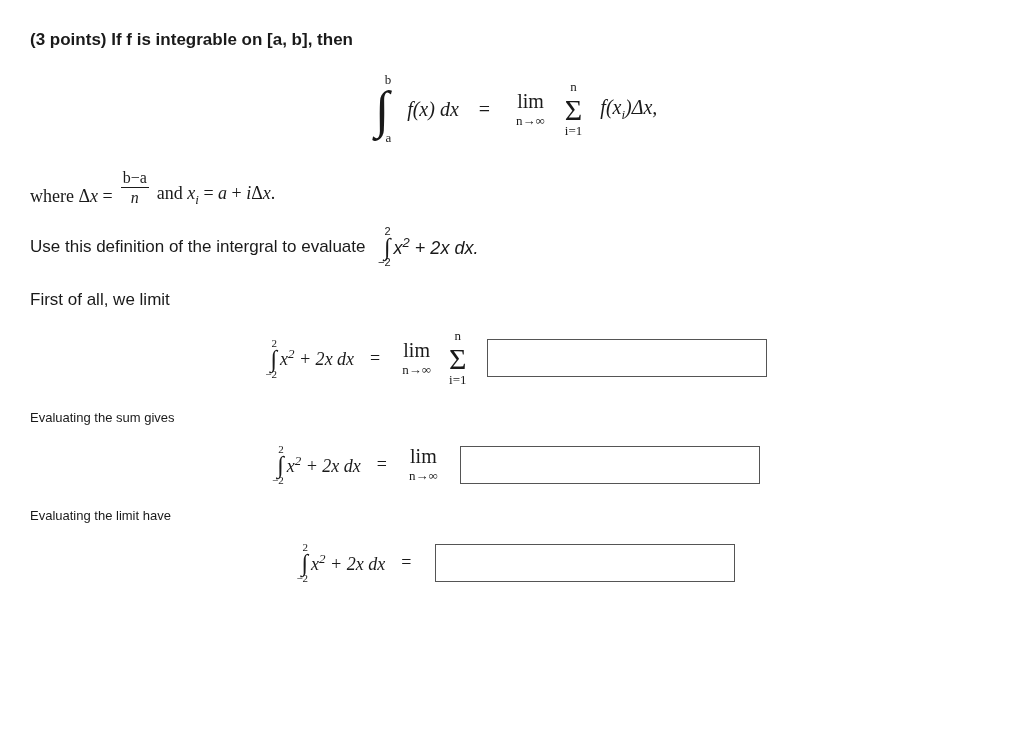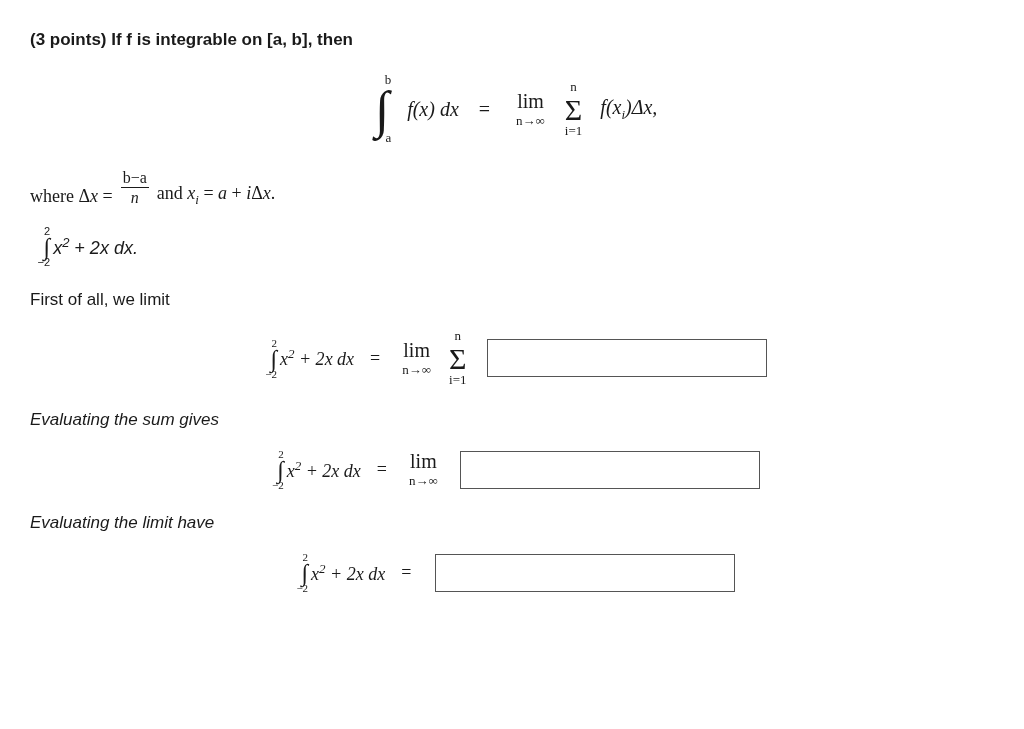--- a/index.html
+++ b/index.html
@@ -139,23 +139,22 @@
       font-size: 17px;
       margin-bottom: 22px;
       display: flex;
       align-items: center;
       gap: 5px;
       flex-wrap: wrap;
     }
 
     .evaluating-line {
       font-family: Arial, sans-serif;
-      font-size: 17px;
+      font-size: 13px;
       margin-bottom: 16px;
-      font-style: italic;
     }
 
     
     .int-inline {
       display: inline-flex;
       align-items: center;
       font-size: 18px;
       vertical-align: middle;
       gap: 1px;
     }
@@ -214,20 +213,21 @@
 <div class="where-line">
   <span>where Δ<span style="font-style:italic;">x</span> =</span>
   <div class="fraction">
     <span class="fraction-num">b−a</span>
     <span class="fraction-den"><span style="font-style:italic;">n</span></span>
   </div>
   <span> and <span style="font-style:italic;">x<sub>i</sub></span> = <span style="font-style:italic;">a</span> + <span style="font-style:italic;">i</span>Δ<span style="font-style:italic;">x</span>.</span>
 </div>
 
 <div class="use-def-line">
+  <span>Use this definition of the intergral to evaluate</span>
 
   <span class="int-inline">
     <span style="display:inline-flex;flex-direction:column;align-items:flex-end;vertical-align:middle;">
       <span style="font-size:11px;margin-bottom:-2px;margin-left:14px;">2</span>
       <span style="font-size:24px;font-family:'Times New Roman',serif;line-height:1;">∫</span>
       <span style="font-size:11px;margin-top:-3px;margin-left:2px;">−2</span>
     </span>
     <span style="font-style:italic;margin-left:2px;"><span style="font-style:italic;">x</span><sup>2</sup> + 2<span style="font-style:italic;">x dx</span>.</span>
   </span>
 </div>

